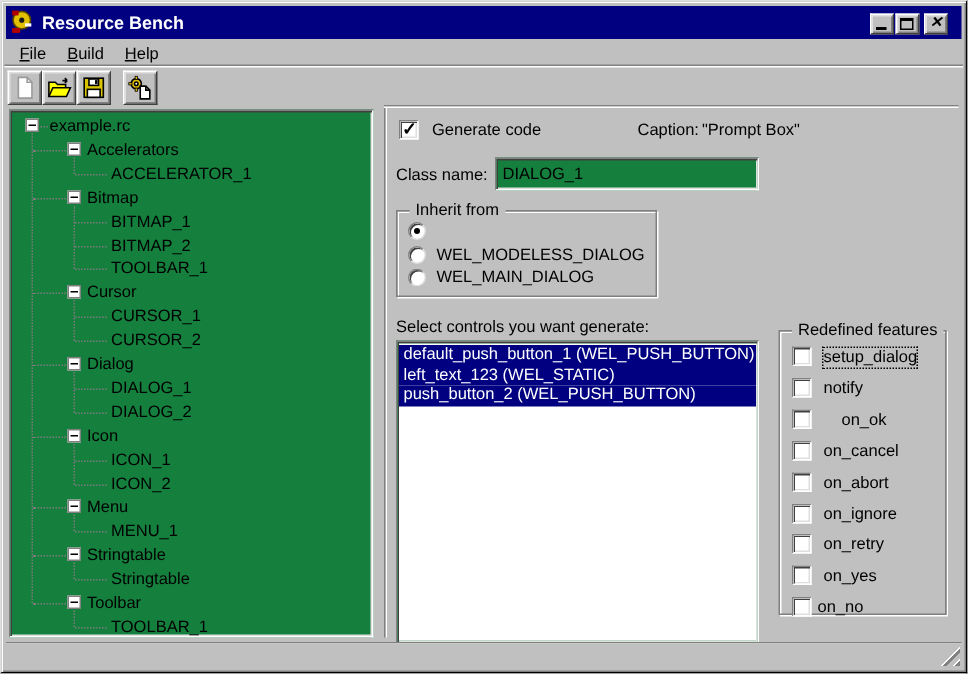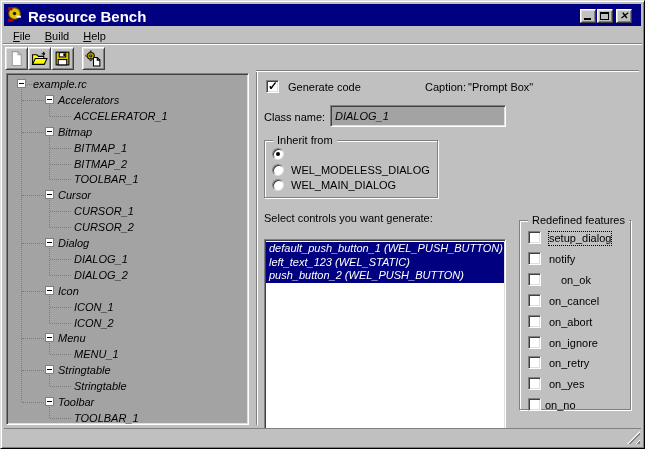--- a/index.html
+++ b/index.html
@@ -6,40 +6,40 @@
   body{width:645px;height:449px;font-family:"Liberation Sans",sans-serif;font-size:11px;color:#000;}
   .window{position:relative;width:645px;height:449px;box-sizing:border-box;background:#c0c0c0;
     border:1px solid;border-color:#dfdfdf #000 #000 #dfdfdf;
     box-shadow:inset 1px 1px 0 #fff, inset -1px -1px 0 #808080;overflow:hidden;}
   .abs{position:absolute;}
   .nowrap{white-space:nowrap;}
 
   
   .titlebar{left:3px;top:3px;right:3px;height:22px;background:#000080;}
   .appicon{left:2px;top:2px;width:17px;height:17px;}
-  .title{left:24px;top:4px;color:#fff;font-weight:bold;font-size:15px;}
+  .title{left:24px;top:4px;color:#fff;font-weight:bold;font-size:12px;}
   .tbtn{width:16px;height:14px;top:8px;background:#c0c0c0;border:1px solid;border-color:#fff #404040 #404040 #fff;
     box-shadow:inset 1px 1px 0 #dfdfdf, inset -1px -1px 0 #808080;box-sizing:border-box;cursor:default;}
   .g-min{position:absolute;left:3px;bottom:2px;width:7px;height:2px;background:#000;}
   .g-max{position:absolute;left:2px;top:2px;width:9px;height:8px;box-sizing:border-box;border:1px solid #000;border-top-width:2px;}
   .g-close{display:block;text-align:center;font-size:10px;font-weight:bold;line-height:12px;}
   .g-close::before{content:"✕";}
 
   .menubar{left:3px;top:26px;height:18px;right:3px;display:flex;align-items:center;padding-left:2px;}
   .menu-item{padding:1px 7px;line-height:14px;}
   .hsep{height:0;border-top:1px solid #808080;border-bottom:1px solid #fff;}
   .menusep{left:2px;right:2px;top:42px;}
 
   .toolbtn{top:46px;width:23px;height:23px;background:#c0c0c0;border:1px solid;border-color:#fff #404040 #404040 #fff;
     box-shadow:inset 1px 1px 0 #dfdfdf, inset -1px -1px 0 #808080;box-sizing:border-box;}
   .toolbtn svg{position:absolute;left:2px;top:2px;}
 
   
-  .sunken{background:#a3a3a3;border:1px solid;border-color:#808080 #fff #fff #808080;
-    box-shadow:inset 1px 1px 0 #404040, inset -1px -1px 0 #dfdfdf;box-sizing:border-box;font-style:italic;}
+  .sunken{background:#15803d;border:1px solid;border-color:#808080 #fff #fff #808080;
+    box-shadow:inset 1px 1px 0 #404040, inset -1px -1px 0 #dfdfdf;box-sizing:border-box;}
   .tree{left:5px;top:72px;width:243px;height:352px;overflow:hidden;}
   .tlabel{position:absolute;height:16px;line-height:16px;white-space:nowrap;}
   .expbox{position:absolute;width:9px;height:9px;box-sizing:border-box;background:#fff;border:1px solid #808080;}
   .expbox i{position:absolute;left:1px;top:3px;width:5px;height:1px;background:#000;}
   .dotH{position:absolute;height:0;border-top:1px dotted #7b7b7b;}
   .dotV{position:absolute;width:0;border-left:1px dotted #7b7b7b;}
 
   .vsep{left:255px;top:70px;width:0;height:354px;border-left:1px solid #808080;border-right:1px solid #fff;}
   .panelsep{left:255px;top:69px;width:383px;}
 
@@ -52,21 +52,21 @@
   .field{left:329px;top:104px;width:176px;height:22px;font-family:"Liberation Sans",sans-serif;font-size:11px;
     padding:0 0 0 4px;margin:0;outline:none;}
   .groupbox{border:1px solid #808080;box-shadow:inset 1px 1px 0 #fff, 1px 1px 0 #fff;box-sizing:border-box;}
   .legend{position:absolute;top:-8px;left:8px;background:#c0c0c0;padding:0 4px;line-height:14px;}
   .radio{position:absolute;width:12px;height:12px;border-radius:50%;background:#fff;box-sizing:border-box;
     border:1px solid;border-color:#808080 #dfdfdf #dfdfdf #808080;box-shadow:inset 1px 1px 0 #404040;}
   .radio .dot{display:none;position:absolute;left:3px;top:3px;width:4px;height:4px;border-radius:50%;background:#000;}
   .radio.sel .dot{display:block;}
   .rlabel{position:absolute;line-height:12px;white-space:nowrap;}
 
-  .listbox{left:263px;top:226px;width:242px;height:202px;margin-top:12px;}
+  .listbox{left:263px;top:226px;width:242px;height:202px;}
   .list-inner{position:absolute;left:1px;top:1px;right:1px;bottom:1px;background:#fff;overflow:hidden;padding-top:1px;}
   .litem{height:13.5px;line-height:13.5px;padding-left:3px;white-space:nowrap;overflow:hidden;}
   .litem.sel{background:#000080;color:#fff;}
 
   .features{left:518px;top:219px;width:112px;height:190px;}
   .flabel{position:absolute;line-height:13px;white-space:nowrap;}
   .flabel.focus{outline:1px dotted #000;}
 
   .statusline{left:3px;right:3px;top:427px;}
   .statusbar{left:3px;right:3px;bottom:3px;height:16px;background:#c0c0c0;}

